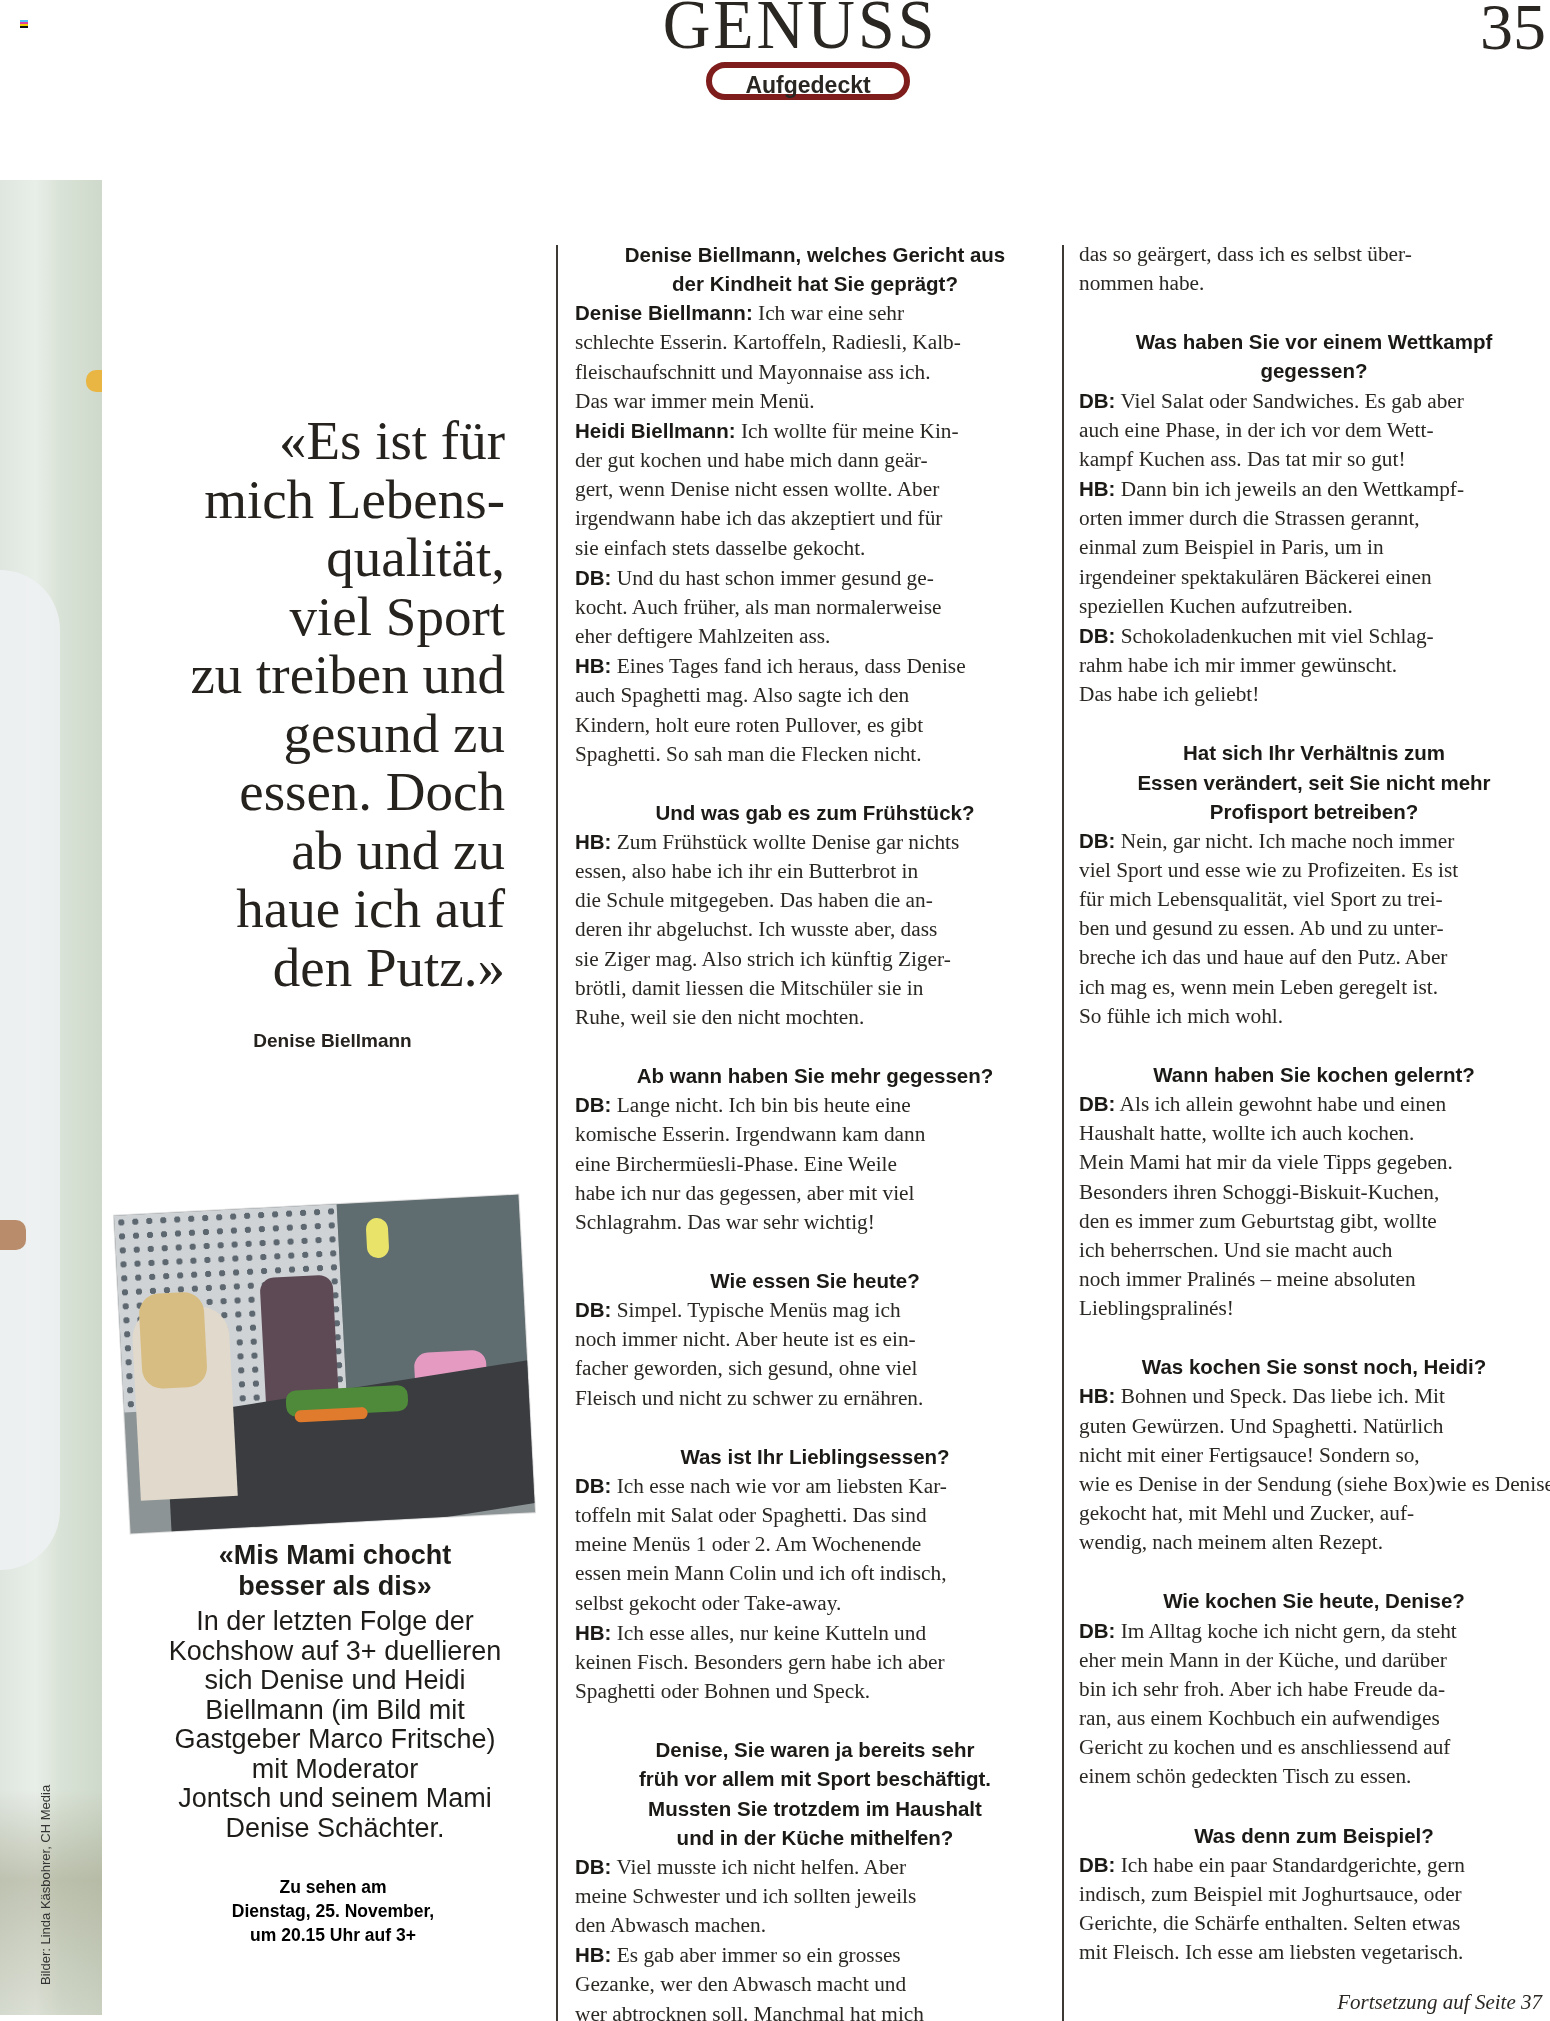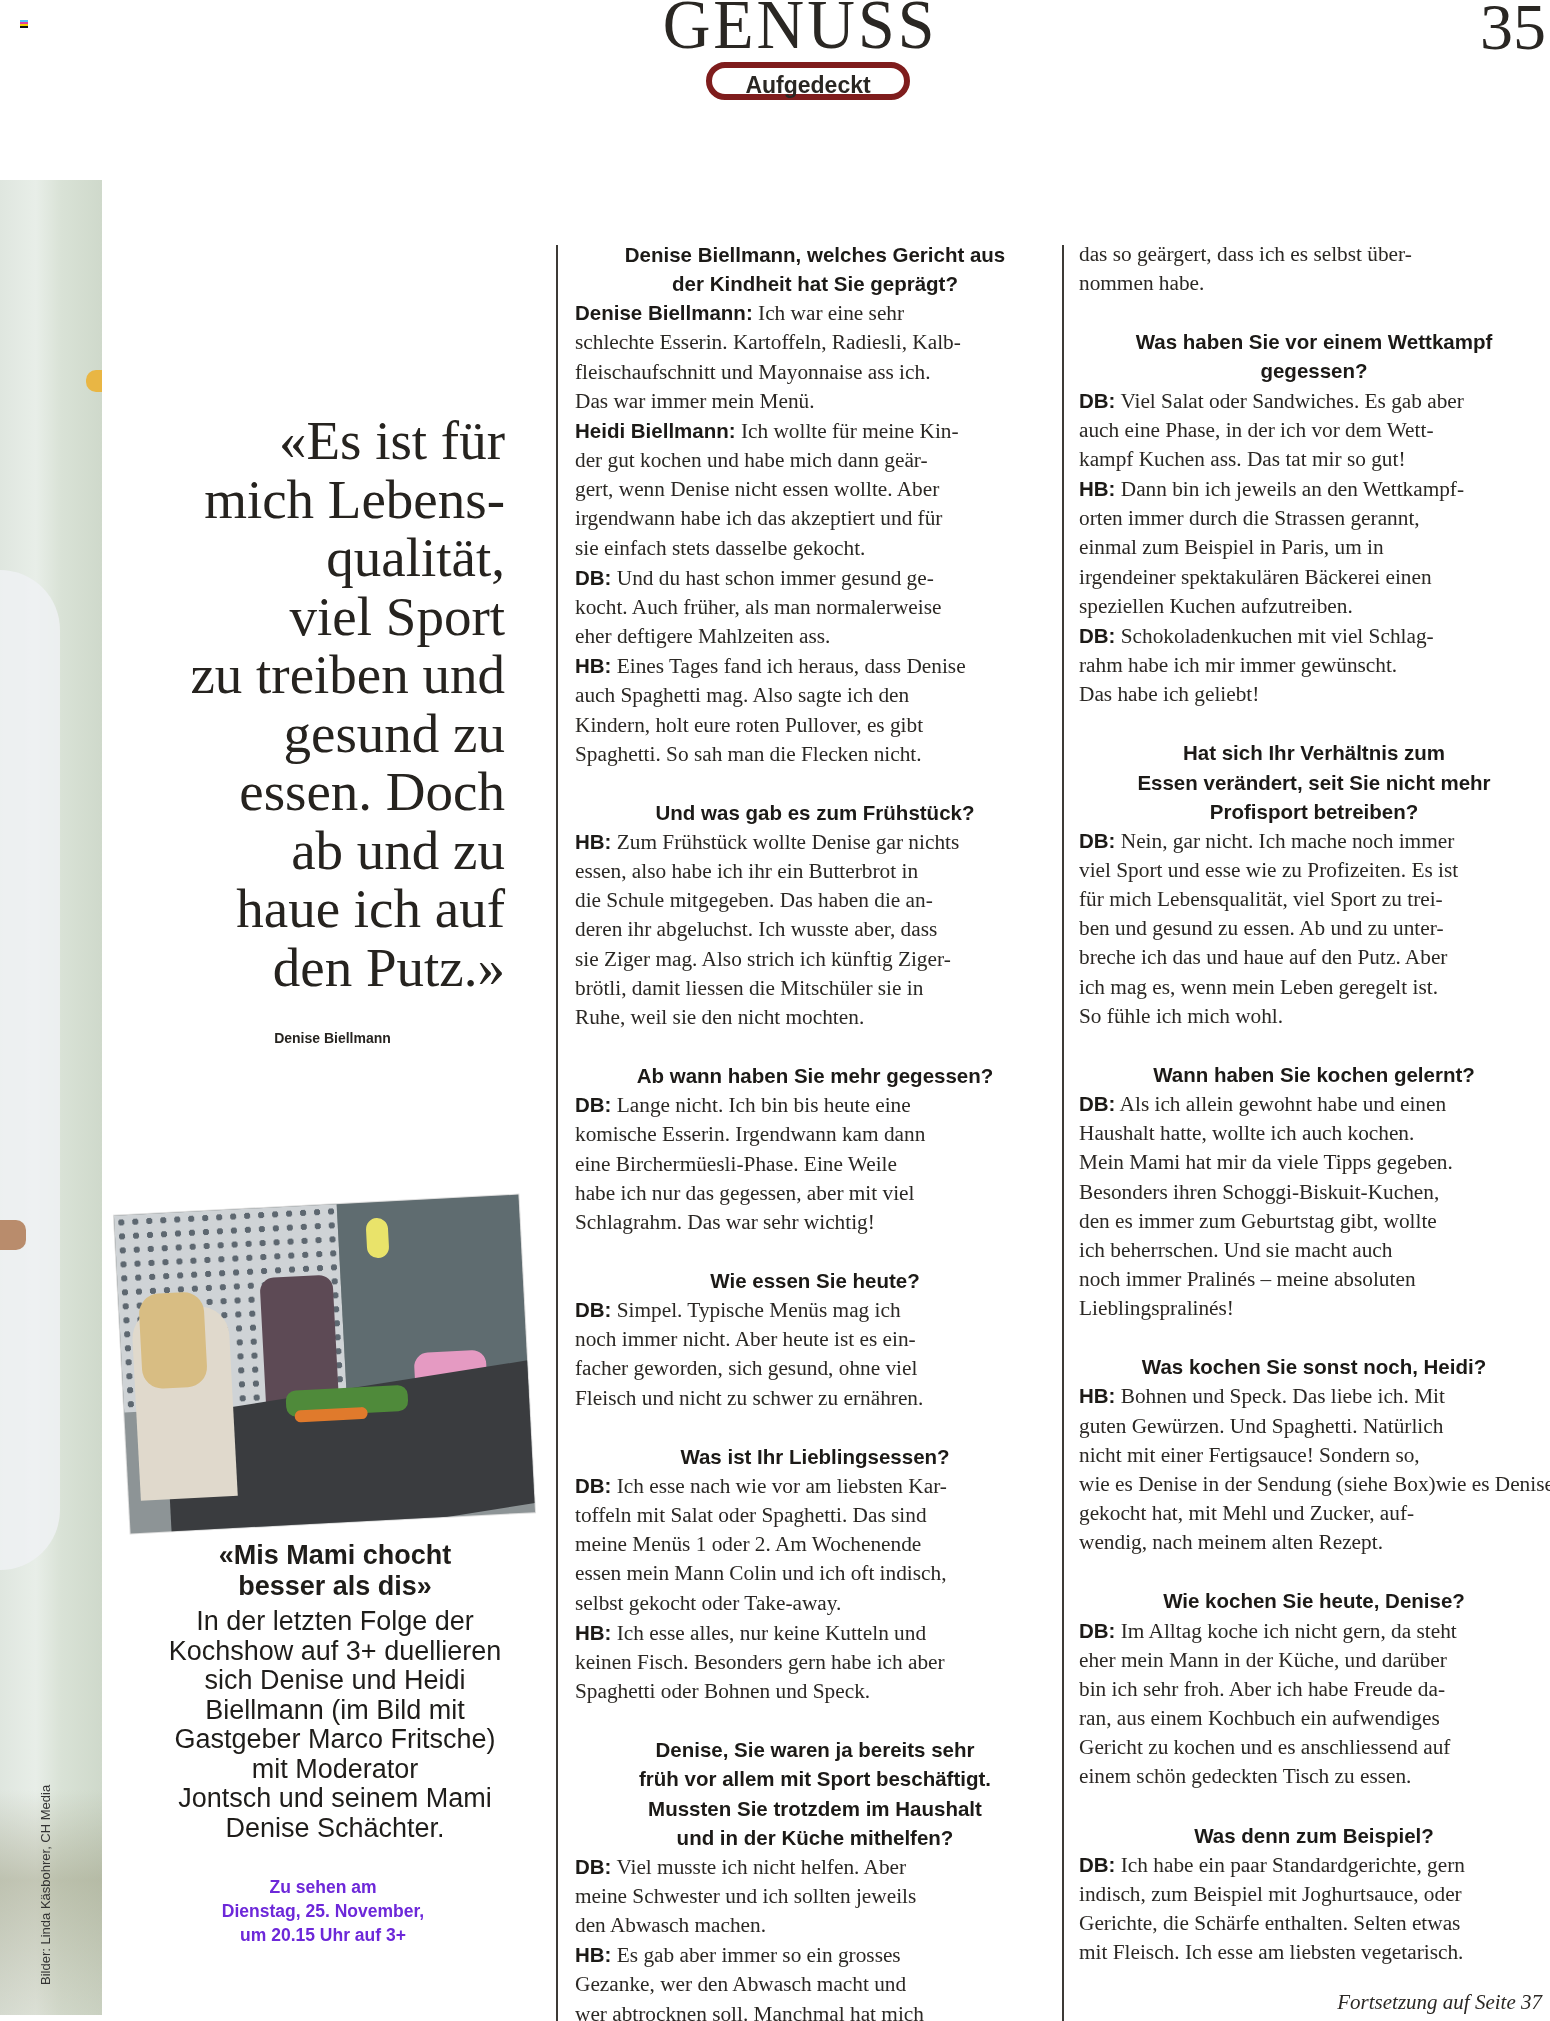--- a/index.html
+++ b/index.html
@@ -26,42 +26,42 @@
   .photo-strip .hand { position:absolute; left:0; top:1040px; width:26px; height:30px; background:#b98c6c; border-radius:0 10px 10px 0; }
   .photo-strip .base { position:absolute; left:0; top:1610px; width:102px; height:225px;
     background: linear-gradient(180deg, rgba(140,140,110,0) 0%, rgba(150,150,120,.45) 40%, rgba(190,190,170,.3) 100%); }
   .photo-credit { position:absolute; left:38px; top:1985px; transform-origin:left top; transform:rotate(-90deg);
     font-size:13px; color:#333; white-space:nowrap; }
 
   .pull-quote { position:absolute; left:160px; width:345px; top:412px; text-align:right;
     font-size:55px; line-height:58.5px; color:#26231f; }
   .pull-quote div { white-space:nowrap; }
   .quote-author { position:absolute; left:160px; width:345px; top:1030px; text-align:center;
-    font-size:14px; font-weight:bold; color:#26231f; }
+    font-size:19px; font-weight:bold; color:#26231f; }
 
   .tv-photo { position:absolute; left:122px; top:1205px; width:405px; height:318px; transform:rotate(-3deg);
     overflow:hidden; background:#8d9496; box-shadow:0 0 0 1px #ddd; }
   .tv-photo .wall { position:absolute; left:0; top:0; width:55%; height:62%;
     background-color:#cfd3d6; background-image: radial-gradient(#5d6770 3px, transparent 3.5px); background-size:14px 14px; }
   .tv-photo .back { position:absolute; left:55%; top:0; width:45%; height:62%; background:#5f6c70; }
   .tv-photo .lamp { position:absolute; left:62%; top:5%; width:22px; height:40px; background:#e9e36a; border-radius:11px; }
   .tv-photo .counter { position:absolute; left:10%; top:58%; width:95%; height:45%; background:#3a3c3f; transform:skewY(-6deg); }
   .tv-photo .woman { position:absolute; left:3%; top:30%; width:24%; height:60%; background:#e0d9cc; border-radius:30px 30px 0 0; }
   .tv-photo .hair { position:absolute; left:5%; top:25%; width:16%; height:30%; background:#d8bd83; border-radius:20px; }
   .tv-photo .man { position:absolute; left:35%; top:22%; width:18%; height:40%; background:#5d4a55; border-radius:14px 14px 0 0; }
   .tv-photo .pink { position:absolute; left:72%; top:48%; width:18%; height:18%; background:#e59ac2; border-radius:14px 14px 0 0; }
   .tv-photo .veg { position:absolute; left:40%; top:58%; width:30%; height:8%; background:#4f8a3a; border-radius:10px; }
   .tv-photo .carrot { position:absolute; left:42%; top:64%; width:18%; height:4%; background:#e07a2c; border-radius:6px; }
 
   .caption-title { position:absolute; left:150px; width:370px; top:1540px; text-align:center;
     font-size:27px; font-weight:bold; line-height:31px; color:#1f1d1a; }
   .caption-body { position:absolute; left:150px; width:370px; top:1607px; text-align:center;
     font-size:27px; line-height:29.5px; color:#1f1d1a; }
-  .caption-air { position:absolute; left:138px; width:370px; top:1875px; text-align:center;
-    font-size:17.5px; font-weight:bold; line-height:24px; color:#6d28d9; }
+  .caption-air { position:absolute; left:148px; width:370px; top:1875px; text-align:center;
+    font-size:17.5px; font-weight:bold; line-height:24px; color:#000000; }
 
   .col-rule { position:absolute; top:245px; width:2px; background:#3d3a36; }
   .col { position:absolute; top:240px; font-size:21.3px; line-height:29.15px; color:#2b2824; }
   .col .q { font-family:"Liberation Sans","DejaVu Sans",sans-serif; font-weight:bold; color:#1c1a17; font-size:20.5px;text-align:center; }
   .col .sp { font-family:"Liberation Sans","DejaVu Sans",sans-serif; font-weight:bold; color:#1c1a17; font-size:20.5px; }
   .col .block { margin:0 0 29px 0; }
   .col .line { display:block; white-space:nowrap; }
   .col1 { left:575px; width:480px; }
   .col2 { left:1079px; width:470px; }
 

